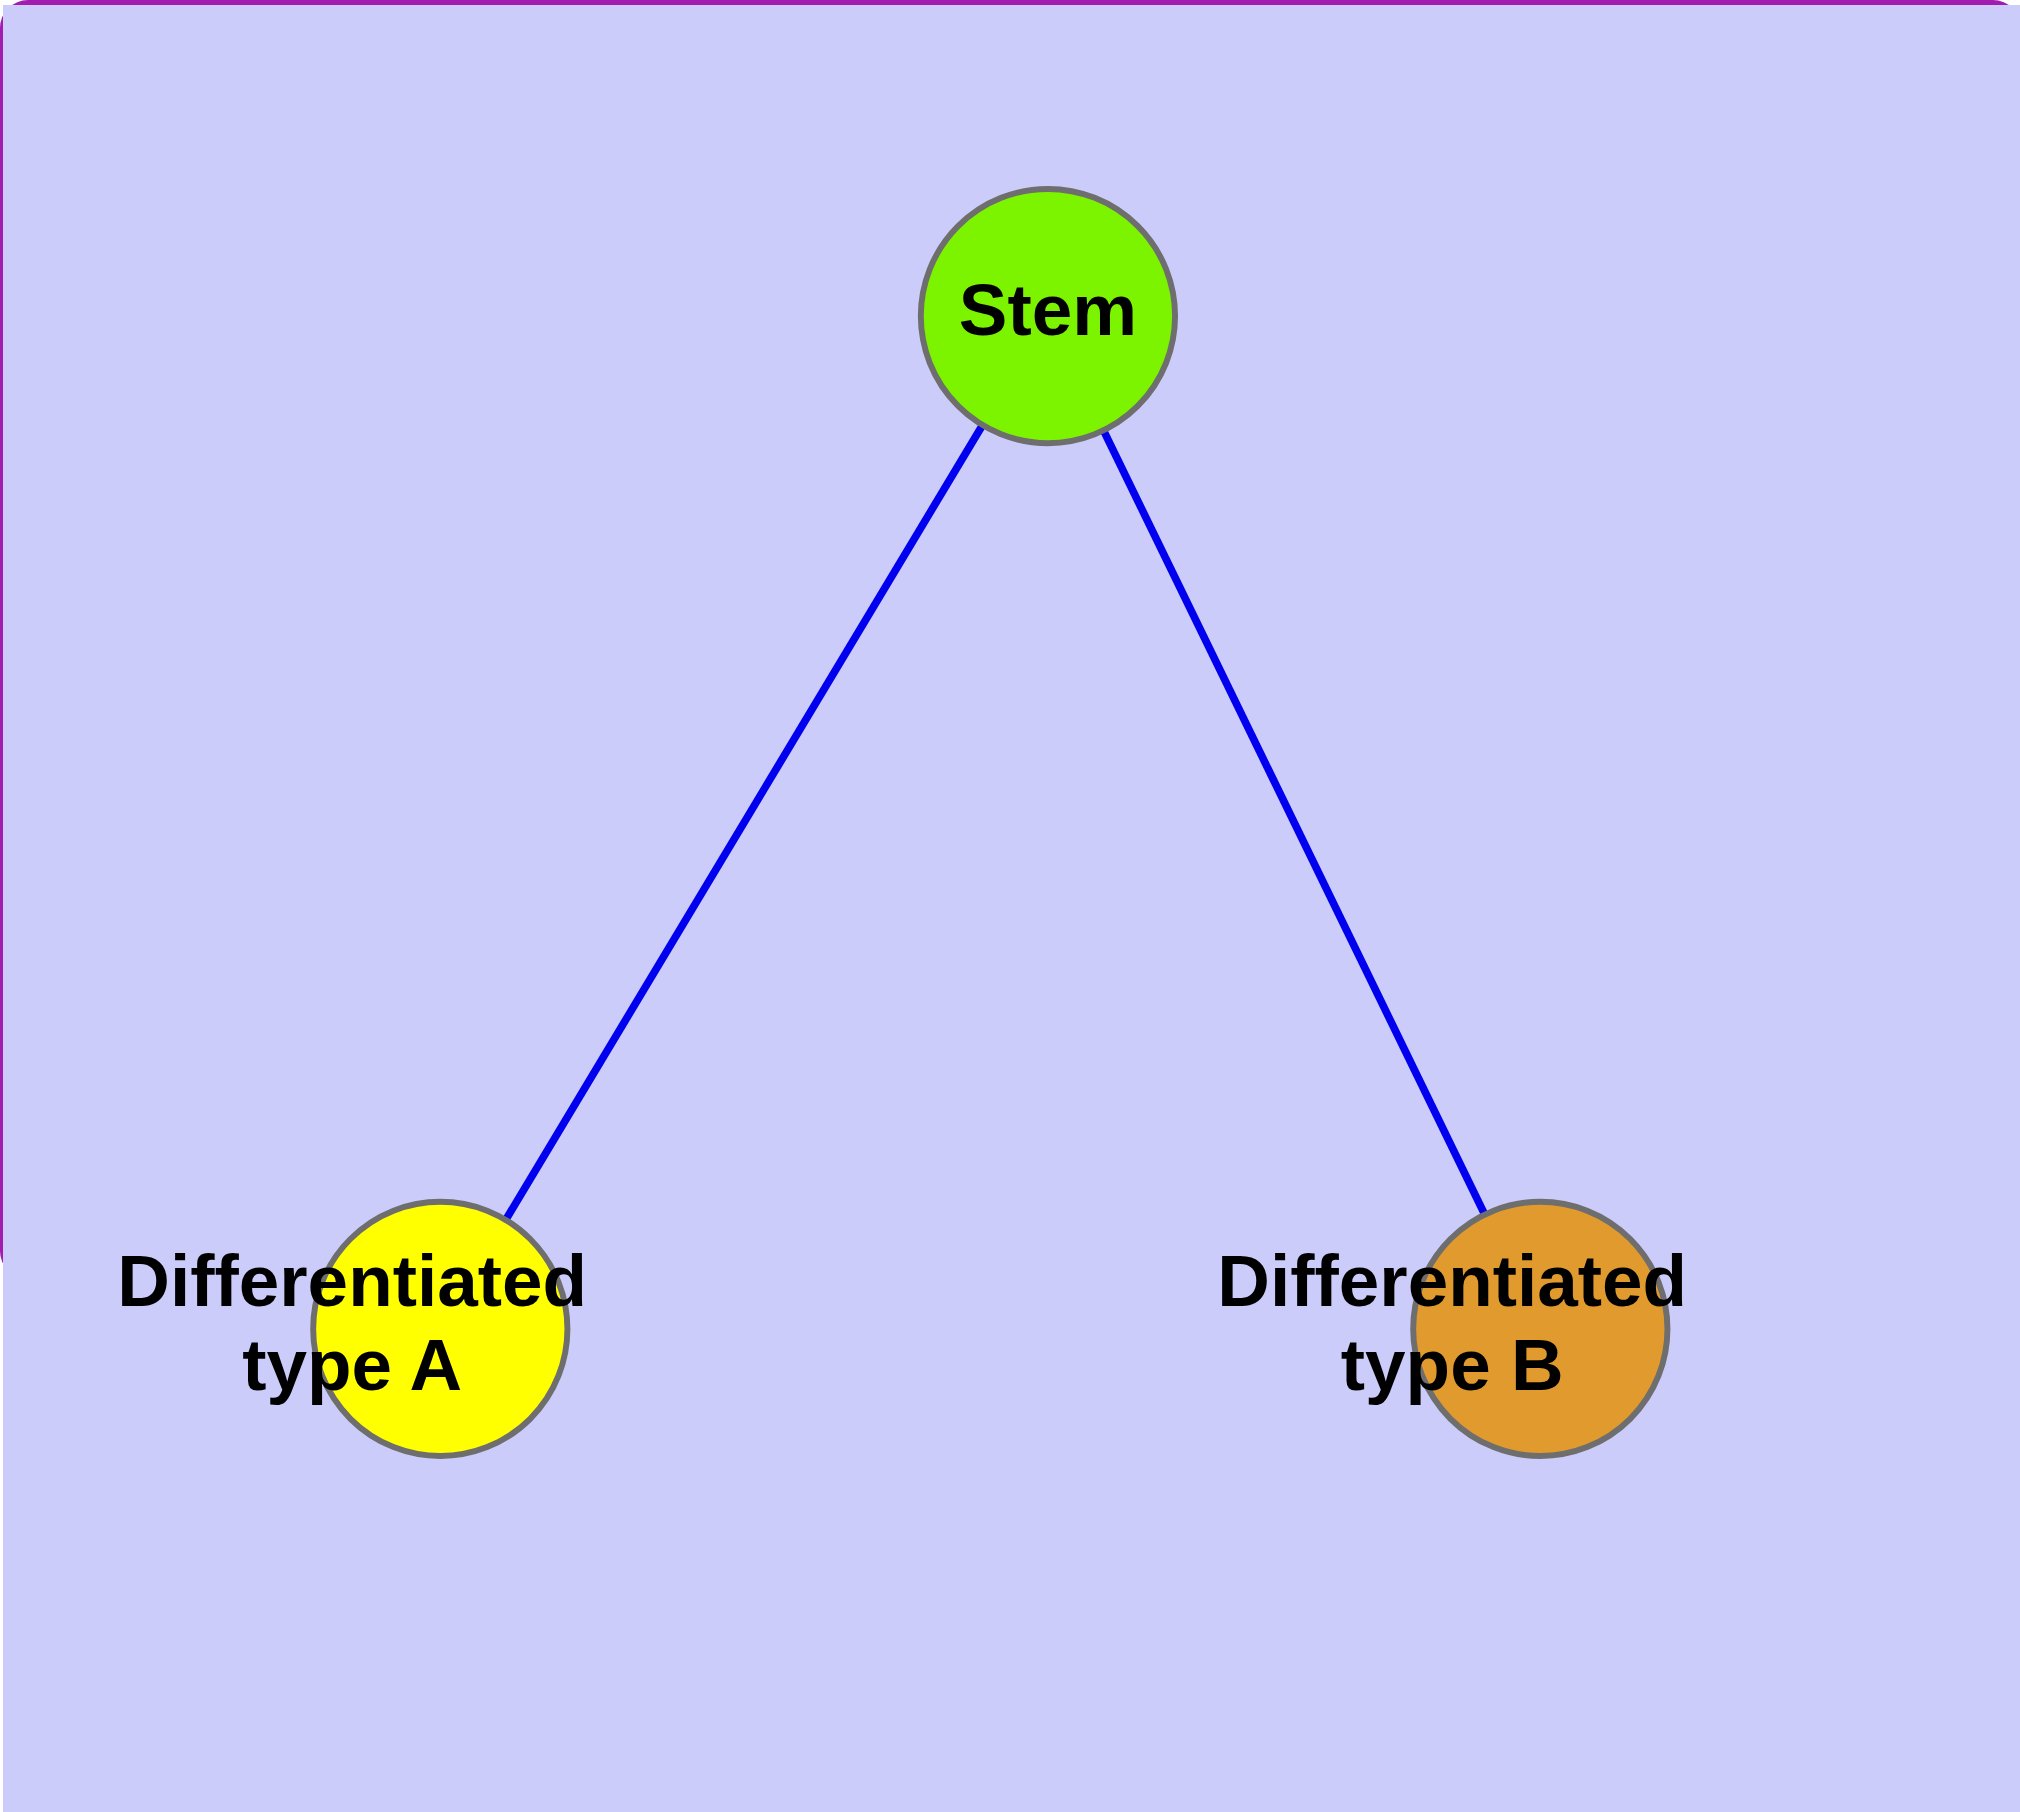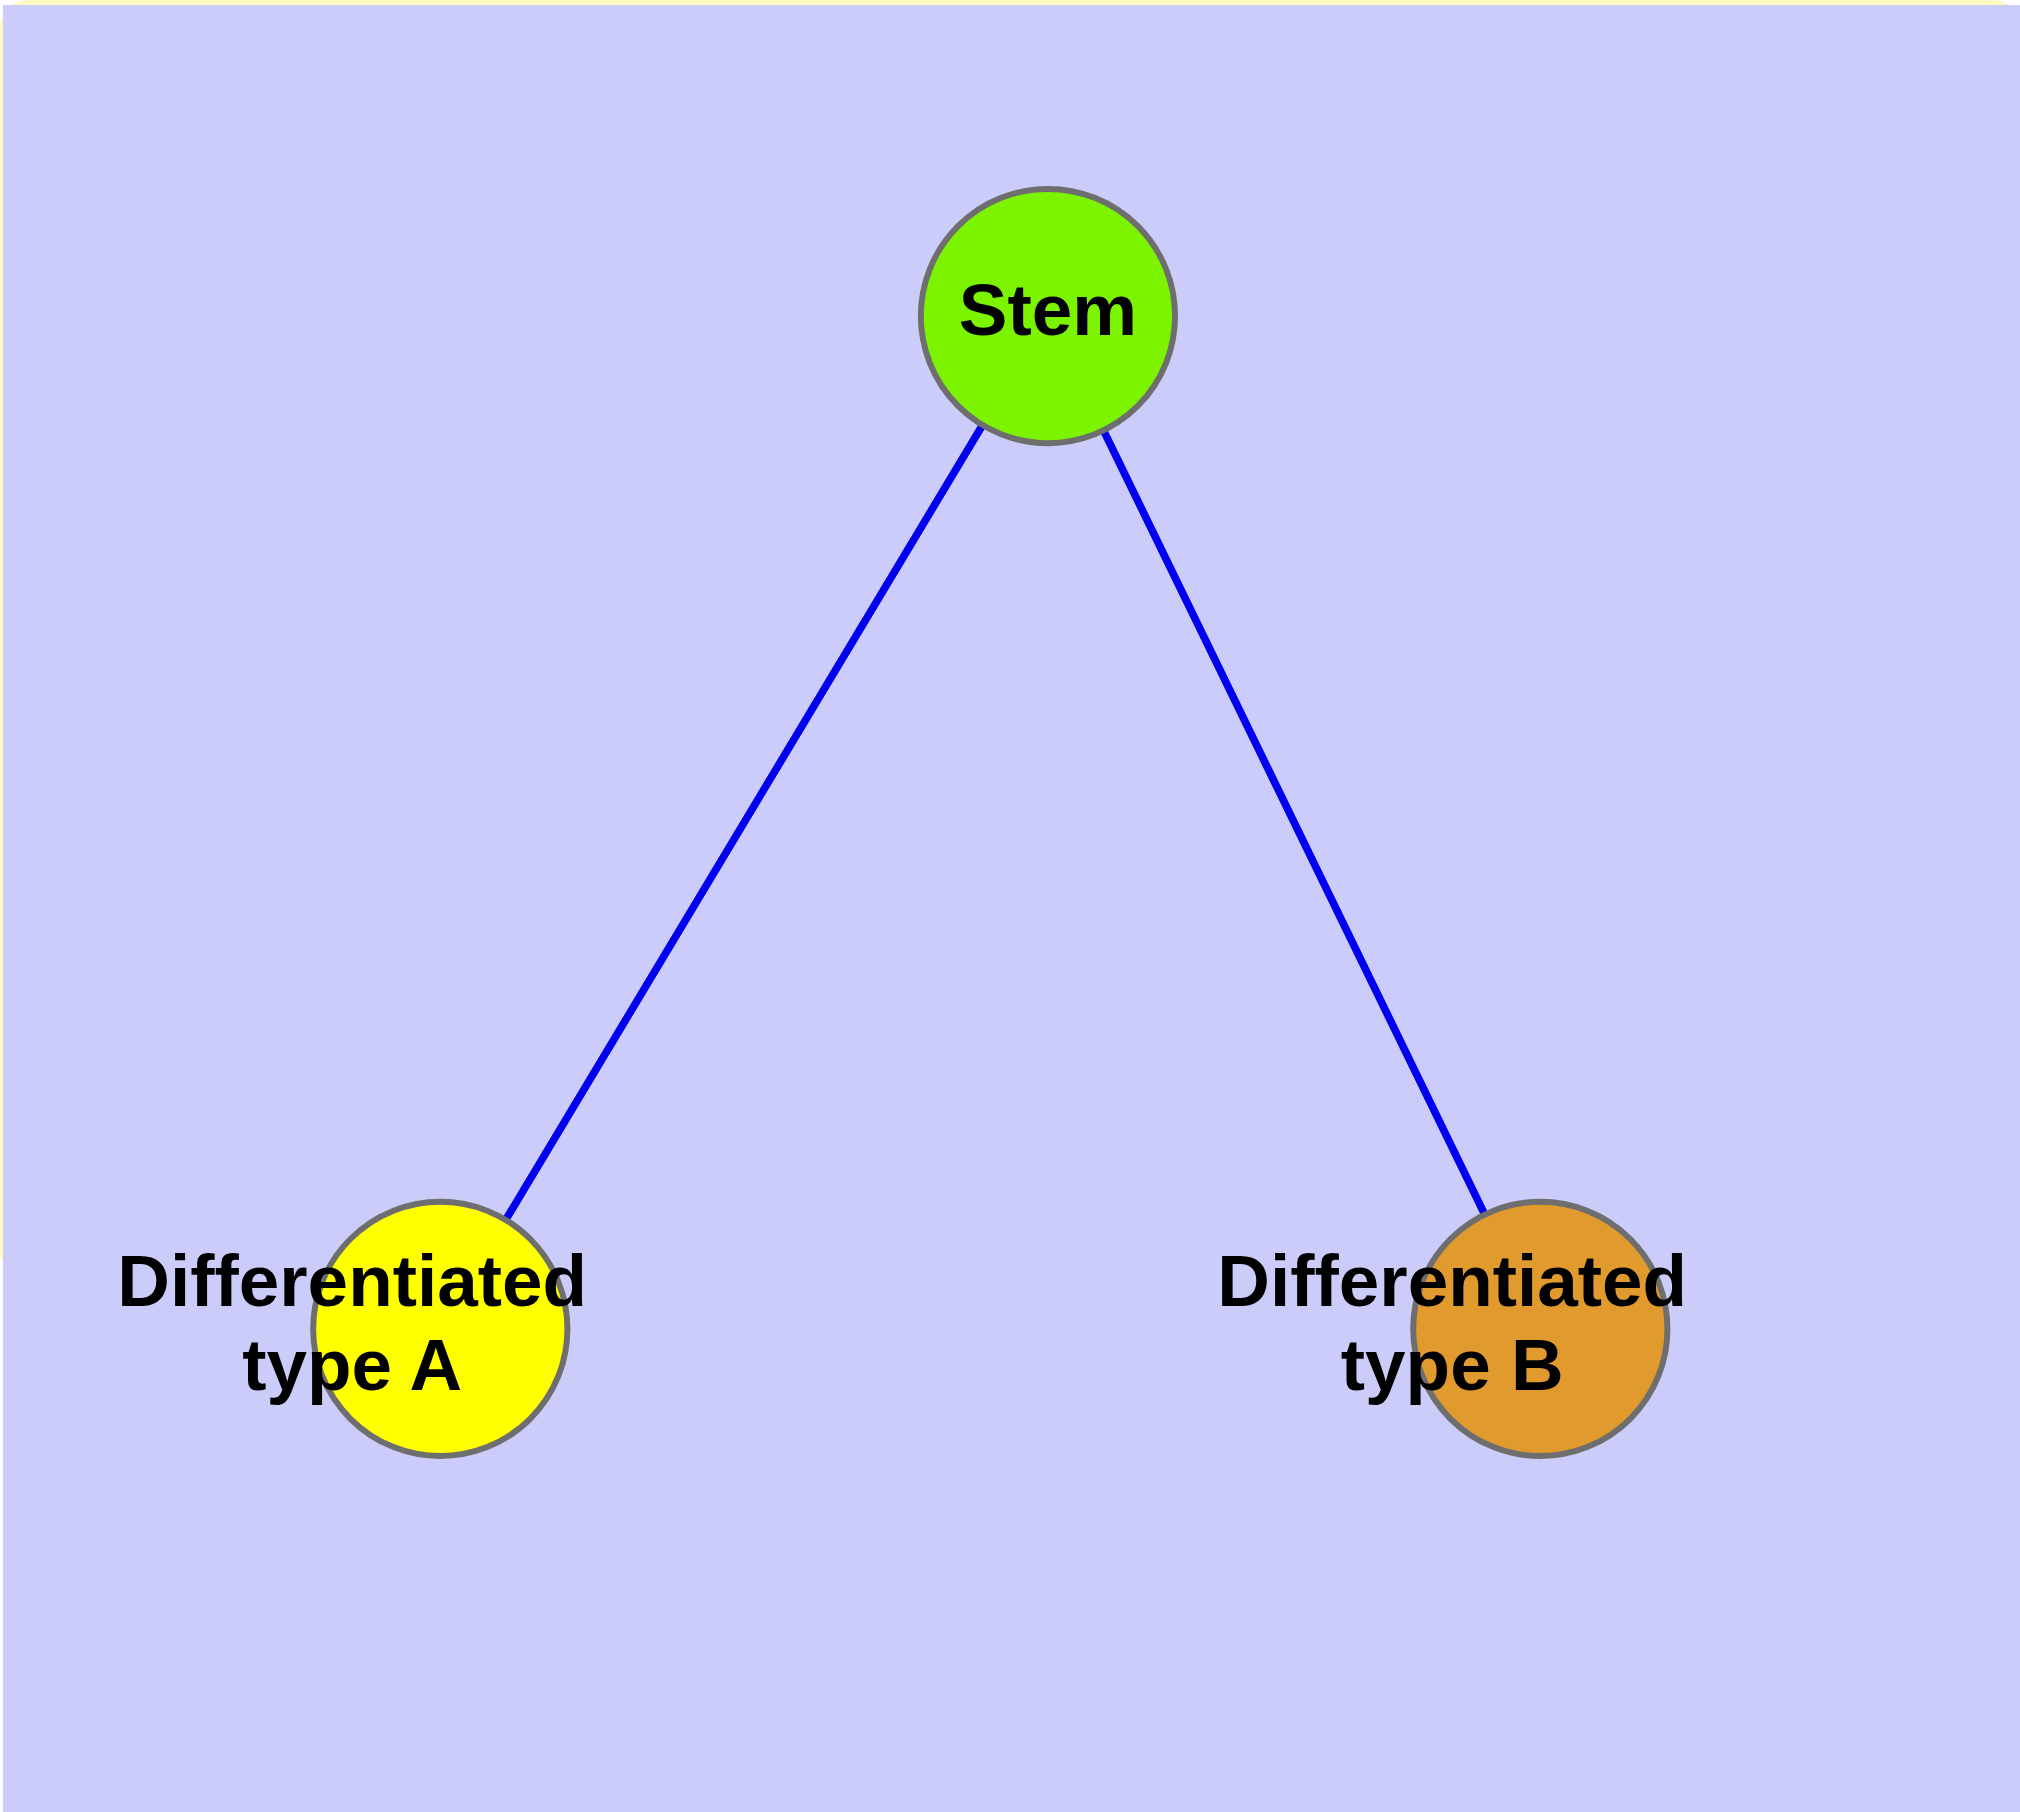--- a/index.html
+++ b/index.html
@@ -11,21 +11,21 @@
   body {
     width: 2021px;
     height: 1812px;
     overflow: hidden;
     font-family: "Liberation Sans", "DejaVu Sans", sans-serif;
   }
   #graph-figure {
     position: relative;
     width: 2021px;
     height: 1279px;
-    background: #fef9c3;
+    background: #a21caf;
     box-sizing: border-box;
     border-radius: 28px;
   }
   #graph-canvas {
     position: absolute;
     left: 3.4px;
     top: 5.1px;
     width: 2017px;
     height: 1807px;
     display: block;

